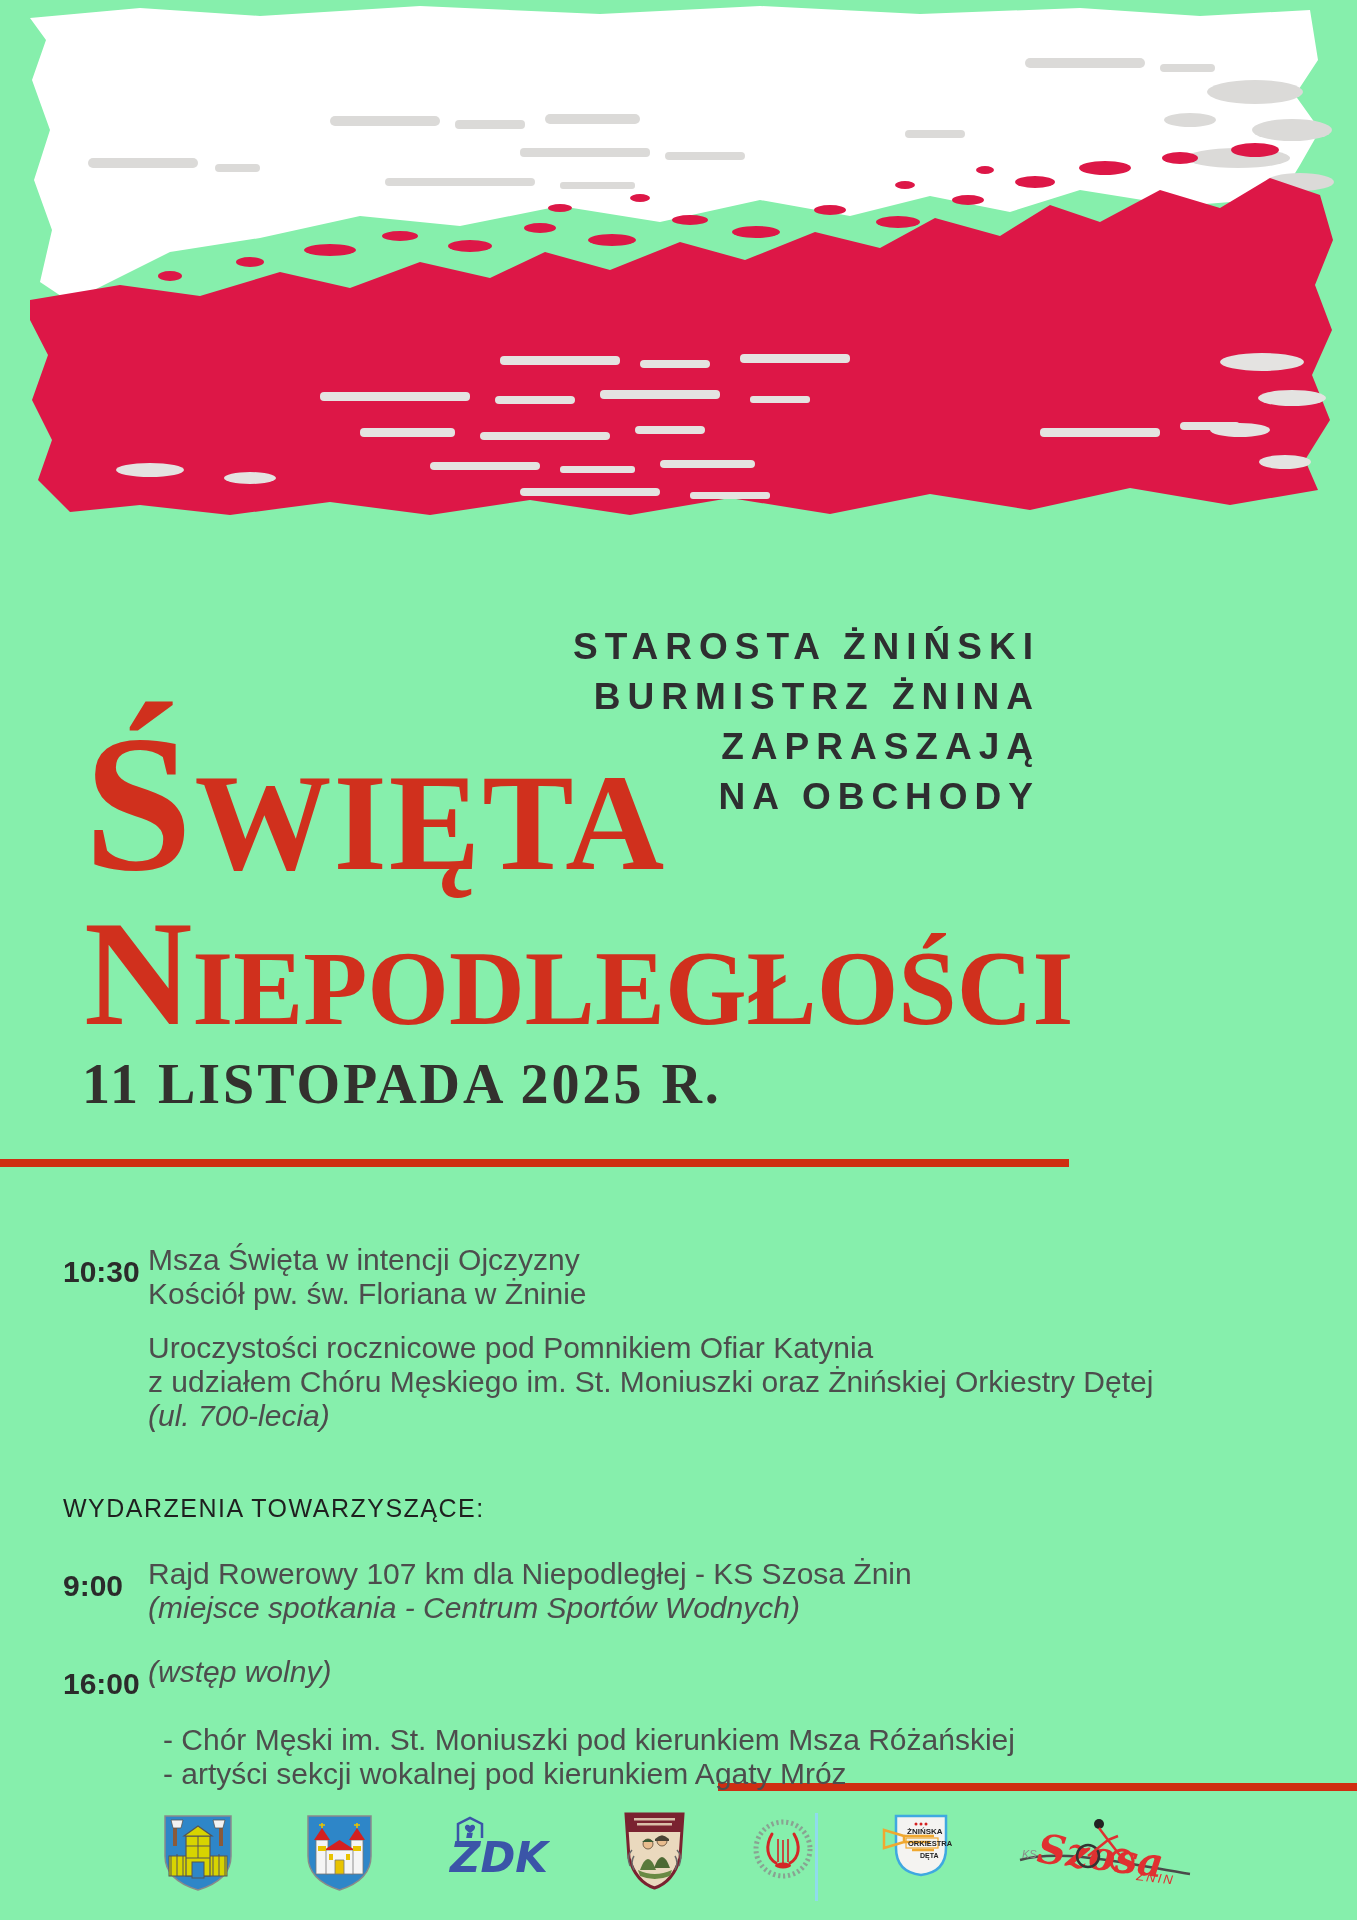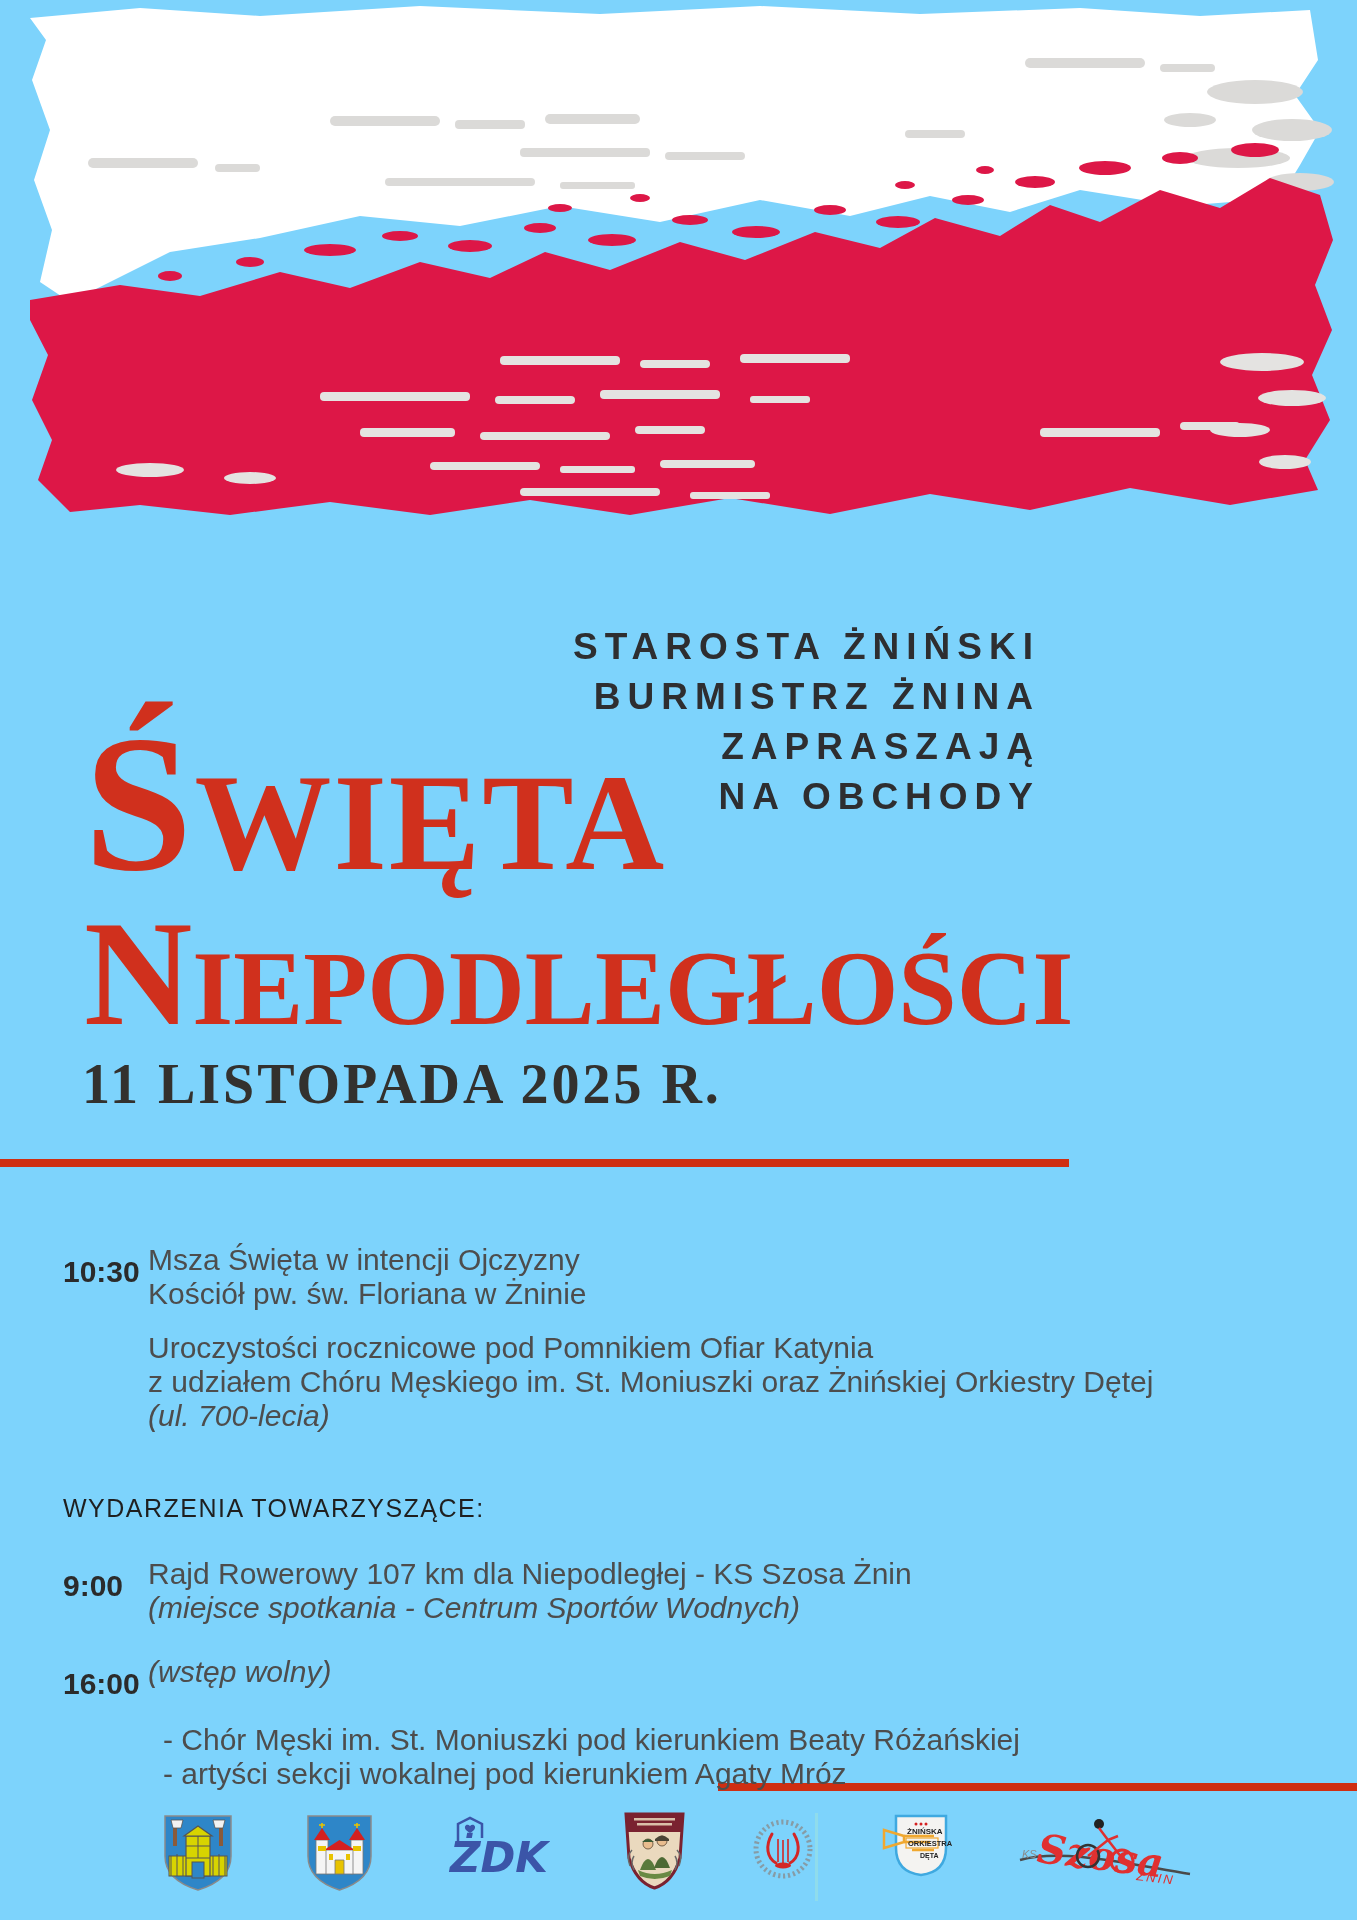--- a/index.html
+++ b/index.html
@@ -1,18 +1,18 @@
 <!DOCTYPE html>
 <html lang="pl"><head>
 <meta charset="utf-8">
 <style>
   html,body{margin:0;padding:0;background:#cfcecd;}
   #poster{
     position:relative;width:1357px;height:1920px;margin:0 auto;
-    background:#7dd3fc;overflow:hidden;
+    background:#86efac;overflow:hidden;
     font-family:"Liberation Sans",sans-serif;
   }
   
   .flag{position:absolute;left:0;top:0;width:1357px;height:540px;display:block;}
   
   .invite{
     position:absolute;top:622px;right:317px;text-align:right;
     font-weight:700;font-size:37px;line-height:50px;letter-spacing:7px;
     color:#2e2e30;white-space:nowrap;
   }
@@ -189,21 +189,21 @@
     </div>
 
     <div class="row e2">
       <div class="time">16:00</div>
       <div>
         <div class="it">(wstęp wolny)</div>
       </div>
     </div>
 
     <div class="extras">
-      <div>- Chór Męski im. St. Moniuszki pod kierunkiem Beaty Różańskiej</div>
+      <div>- Chór Męski im. St. Moniuszki pod kierunkiem Msza Różańskiej</div>
       <div>- artyści sekcji wokalnej pod kierunkiem Agaty Mróz</div>
     </div>
 
   </div>
 
   <svg class="logo" style="left:163px;top:1814px" width="70" height="78" viewBox="0 0 70 78" aria-hidden="true">
     <path d="M2,2 H68 V42 Q68,66 35,76 Q2,66 2,42 Z" fill="#2e86c8" stroke="#8a8a8a" stroke-width="1.5"></path>
     <rect x="10" y="10" width="4" height="22" fill="#8a5a3a"></rect>
     <path d="M8,6 L20,6 L18,14 L10,14 Z" fill="#f2f2f2" stroke="#555" stroke-width="0.8"></path>
     <rect x="56" y="10" width="4" height="22" fill="#8a5a3a"></rect>

